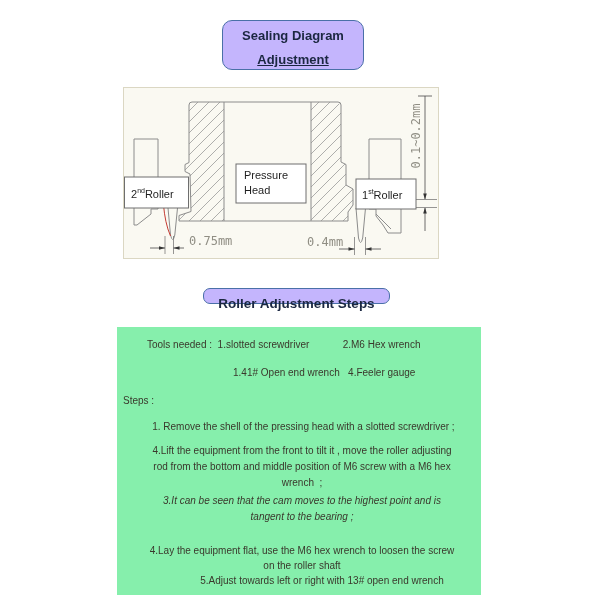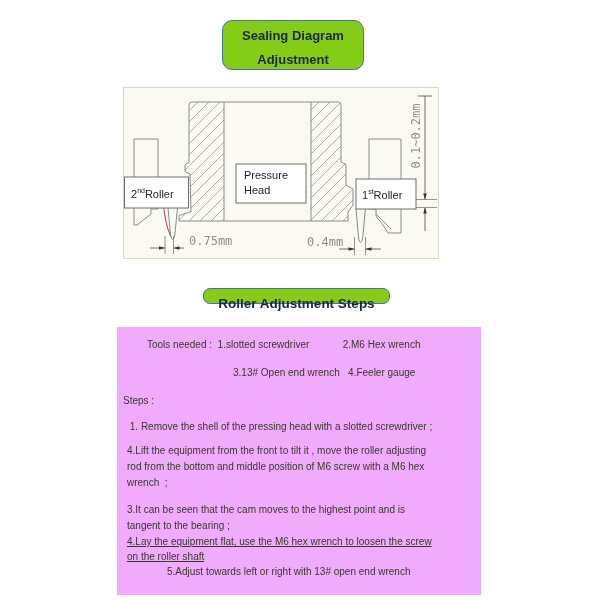--- a/index.html
+++ b/index.html
@@ -2,57 +2,57 @@
 <html><head>
 <meta charset="utf-8">
 <style>
   html,body{margin:0;padding:0;}
   body{
     width:600px;height:600px;position:relative;background:#ffffff;
     font-family:"Liberation Sans",sans-serif;overflow:hidden;
   }
   
   .banner{
-    position:absolute;background:#84cc16;border:1px solid #4a70a8;
+    position:absolute;background:#c4b5fd;border:1px solid #4a70a8;
     color:#1b2741;font-weight:bold;text-align:center;box-sizing:border-box;
   }
   .banner-title{left:222px;top:20px;width:142px;height:50px;border-radius:10px;font-size:13px;}
   .banner-title .bl1{margin-top:7px;line-height:15px;}
-  .banner-title .bl2{margin-top:9px;line-height:15px;}
+  .banner-title .bl2{margin-top:9px;line-height:15px;text-decoration:underline;}
   .banner-steps{left:203px;top:288px;width:187px;height:16px;border-radius:7px;
     font-size:13.5px;line-height:29px;}
   
   .diagram-box{
     position:absolute;left:123px;top:87px;width:314px;height:170px;
     background:#faf9f2;border:1px solid #dbd7c3;box-sizing:content-box;
   }
   .diagram-box svg{display:block;}
   .draw{stroke:#8c8c8c;stroke-width:1;fill:none;}
   .drawfill{stroke:#8c8c8c;stroke-width:1;fill:#faf9f2;}
   .dimline{stroke:#4a4a4a;stroke-width:0.8;fill:none;}
   .extline{stroke:#6a6a6a;stroke-width:0.7;fill:none;}
   .arrow{fill:#333333;stroke:none;}
   .dimtext{font-family:"DejaVu Sans Mono",monospace;font-size:12px;fill:#908e84;}
   .lblbox{fill:#ffffff;stroke:#6e6e6e;stroke-width:1;}
   .lbltext{font-family:"Liberation Sans",sans-serif;font-size:11px;fill:#1f1f1f;}
   .redmark{stroke:#c43b33;stroke-width:1;fill:none;}
   
   .panel{
     position:absolute;left:117px;top:327px;width:364px;height:268px;
-    background:#f0abfc;color:#3a382c;font-size:10px;box-sizing:border-box;
+    background:#86efac;color:#3a382c;font-size:10px;box-sizing:border-box;
     padding-top:5px;
   }
   .tools-1{white-space:pre;margin:5px 0 0 30px;line-height:15px;}
   .tools-2{white-space:pre;margin:13px 0 0 116px;line-height:15px;}
   .steps-label{white-space:pre;margin:13px 0 11px 6px;line-height:15px;}
-  .steps-list{margin:9px 0 0 10px;padding-right:4px;}
+  .steps-list{margin:9px 0 0 10px;padding-right:4px;text-align:center;}
   .step{white-space:pre-wrap;line-height:16px;margin:0;}
   .step[data-idx="1"]{margin-top:8px;}
-  .step[data-idx="2"]{margin-top:11px;}
-  .step[data-idx="3"]{margin-top:0;line-height:15px;text-decoration:underline;}
+  .step[data-idx="2"]{margin-top:2px;font-style:italic;}
+  .step[data-idx="3"]{margin-top:18px;line-height:15px;}
   .step[data-idx="4"]{line-height:15px;margin-left:40px;}
   .step[data-idx="5"]{line-height:15px;}
 </style>
 </head>
 <body>
 
 <div class="banner banner-title">
   <div class="bl1">Sealing Diagram</div>
   <div class="bl2">Adjustment</div>
 </div>
@@ -111,21 +111,21 @@
 
     <rect class="lblbox" x="232" y="91" width="60" height="30"></rect>
     <text class="lbltext" x="238" y="111"><tspan>1</tspan><tspan dy="-5" font-size="7">st</tspan><tspan dy="5">Roller</tspan></text>
   </svg>
 </div>
 
 <div class="banner banner-steps">Roller Adjustment Steps</div>
 
 <div class="panel">
   <div class="tools-1">Tools needed :  1.slotted screwdriver            2.M6 Hex wrench</div>
-  <div class="tools-2">3.13# Open end wrench   4.Feeler gauge</div>
+  <div class="tools-2">1.41# Open end wrench   4.Feeler gauge</div>
   <div class="steps-label">Steps :</div>
   <div class="steps-list">
     <p class="step" data-idx="0"> 1. Remove the shell of the pressing head with a slotted screwdriver ;</p>
     <p class="step" data-idx="1">4.Lift the equipment from the front to tilt it , move the roller adjusting
 rod from the bottom and middle position of M6 screw with a M6 hex
 wrench  ;</p>
     <p class="step" data-idx="2">3.It can be seen that the cam moves to the highest point and is
 tangent to the bearing ;</p>
     <p class="step" data-idx="3">4.Lay the equipment flat, use the M6 hex wrench to loosen the screw
 on the roller shaft</p>

